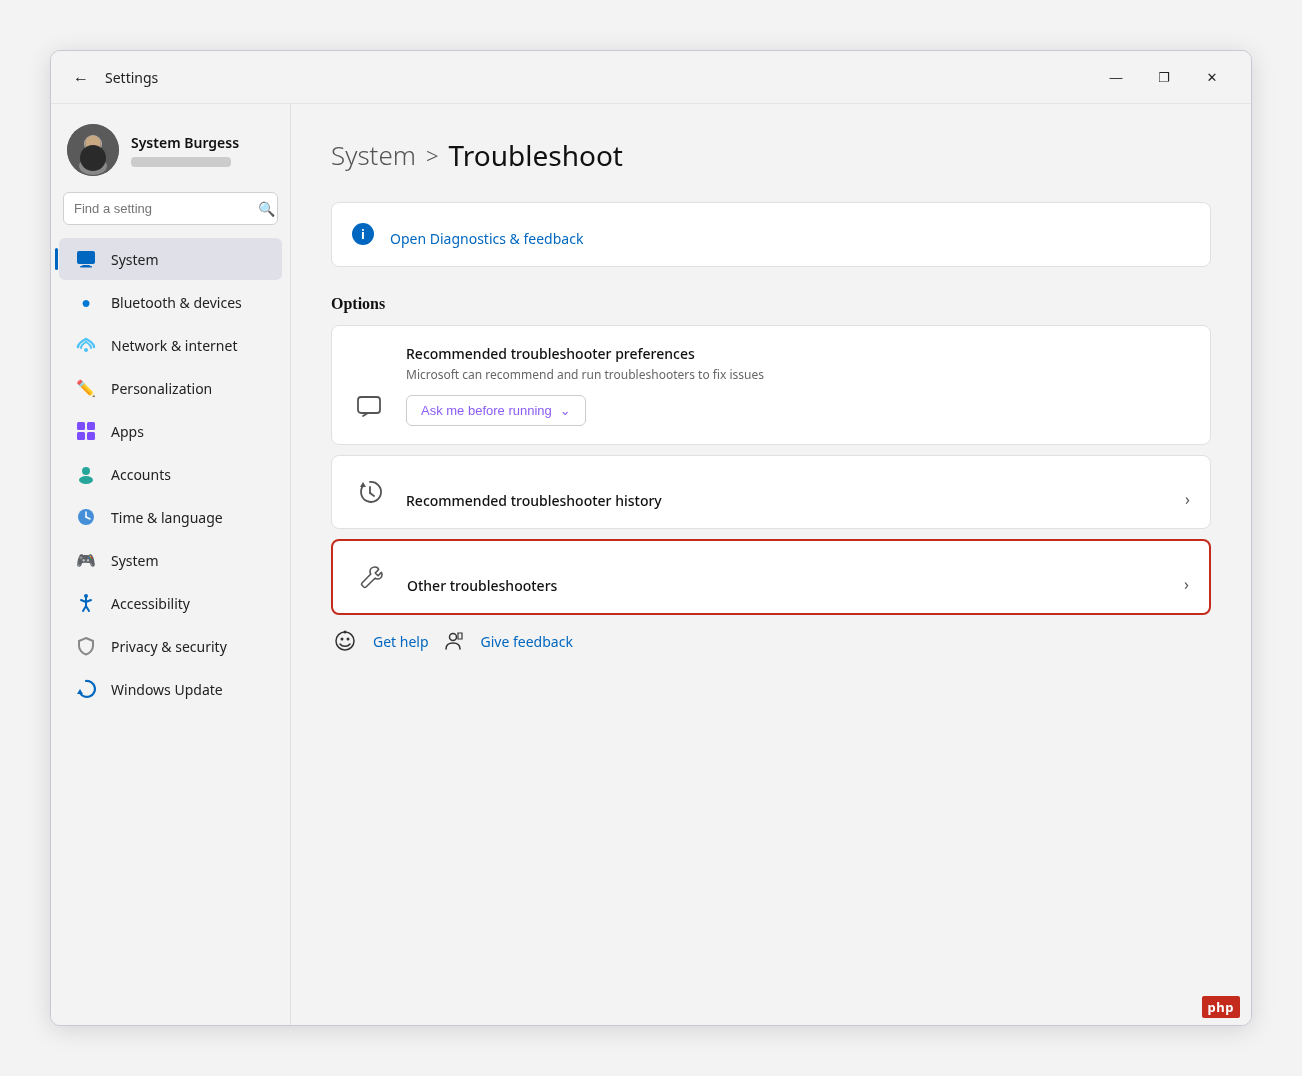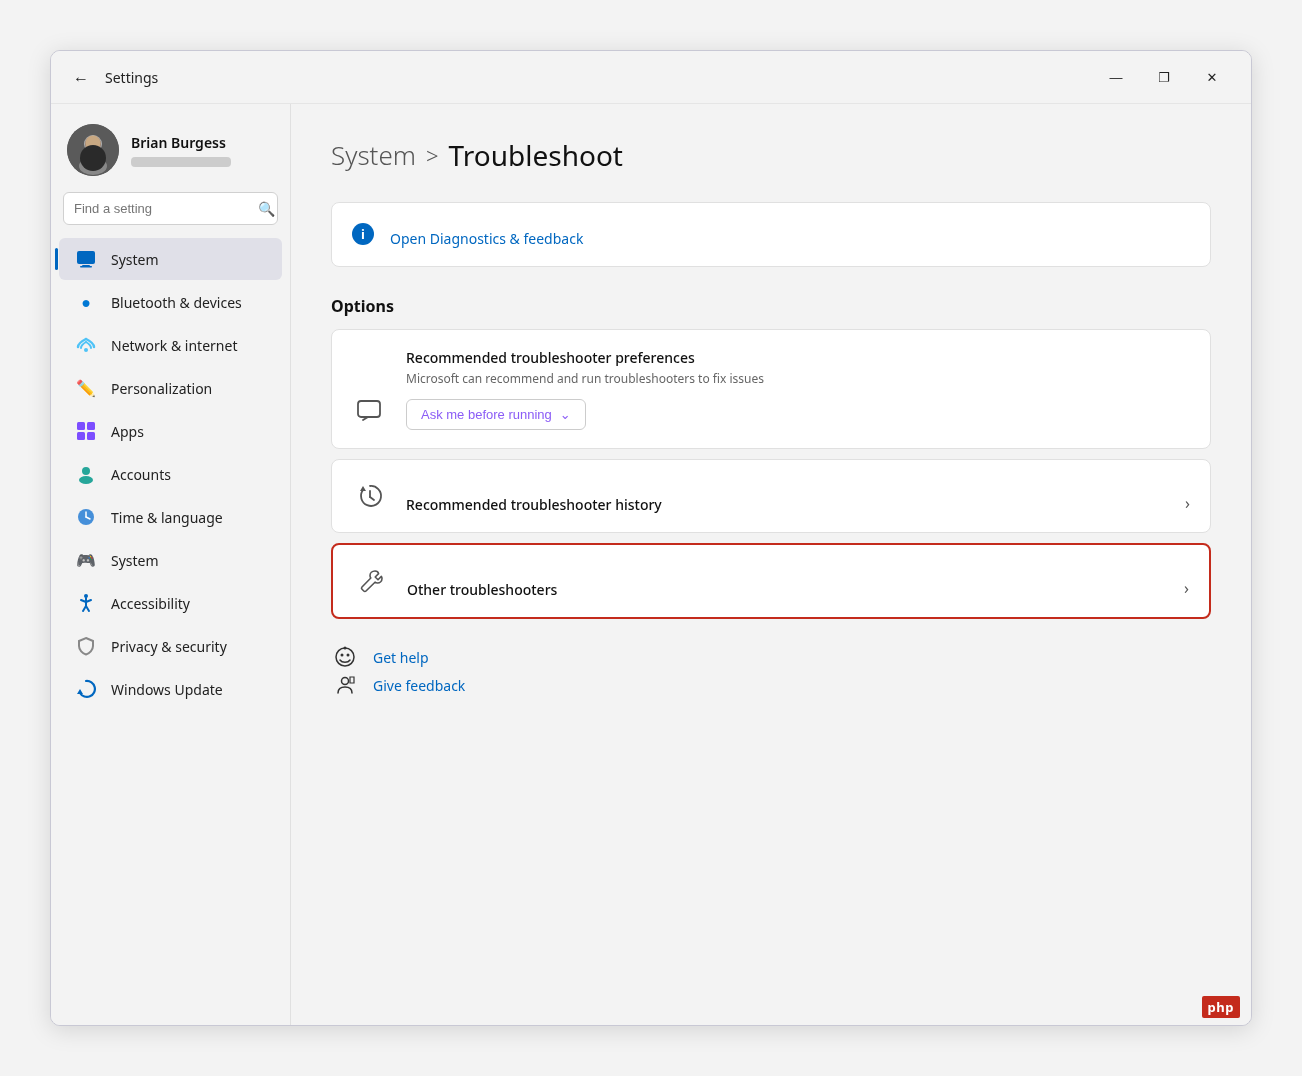--- a/index.html
+++ b/index.html
@@ -219,20 +219,21 @@
       display: block;
       margin-top: 8px;
       font-size: 14px;
     }
 
     .section-title {
       font-size: 16px;
       font-weight: 700;
       color: #111;
       margin-bottom: 12px;
+      font-family: Liberation Serif, serif;
     }
 
     .options-card {
       background: #fff;
       border: 1px solid #e0e0e0;
       border-radius: 8px;
       overflow: hidden;
       margin-bottom: 10px;
     }
     .option-row {
@@ -267,23 +268,24 @@
       cursor: pointer;
       margin-top: 12px;
       color: #8b5cf6;
     }
 
     .highlighted-card {
       border: 2px solid #c42b1c !important;
     }
 
     .bottom-links {
-      margin-top: 24px;
-      display: flex;
-      flex-direction: column;
+      margin-top: 12px;
+      display: flex;
+      flex-direction: row;
+      gap: 10px;
     }
     .bottom-link-row {
       display: flex;
       align-items: center;
       gap: 14px;
       cursor: pointer;
     }
     .bottom-link-icon {
       width: 28px; height: 28px;
       display: flex; align-items: center; justify-content: center;
@@ -337,21 +339,21 @@
             <circle cx="26" cy="26" r="26" fill="#5a5a5a"></circle>
             <circle cx="26" cy="20" r="9" fill="#b0b0b0"></circle>
             <ellipse cx="26" cy="42" rx="14" ry="9" fill="#888"></ellipse>
             <circle cx="26" cy="20" r="8" fill="#9a8070"></circle>
 
             <circle cx="26" cy="19" r="7.5" fill="#c8a882"></circle>
             <circle cx="26" cy="34" r="13" fill="#2a2a2a"></circle>
           </svg>
         </div>
         <div class="user-info">
-          <span class="user-name">Brian Burgess</span>
+          <span class="user-name">System Burgess</span>
           <div class="user-email-bar"></div>
         </div>
       </div>
 
       <div class="search-bar">
         <input class="search-input" type="text" placeholder="Find a setting" style="">
         <span class="search-icon">🔍</span>
       </div>
 
       <div>

